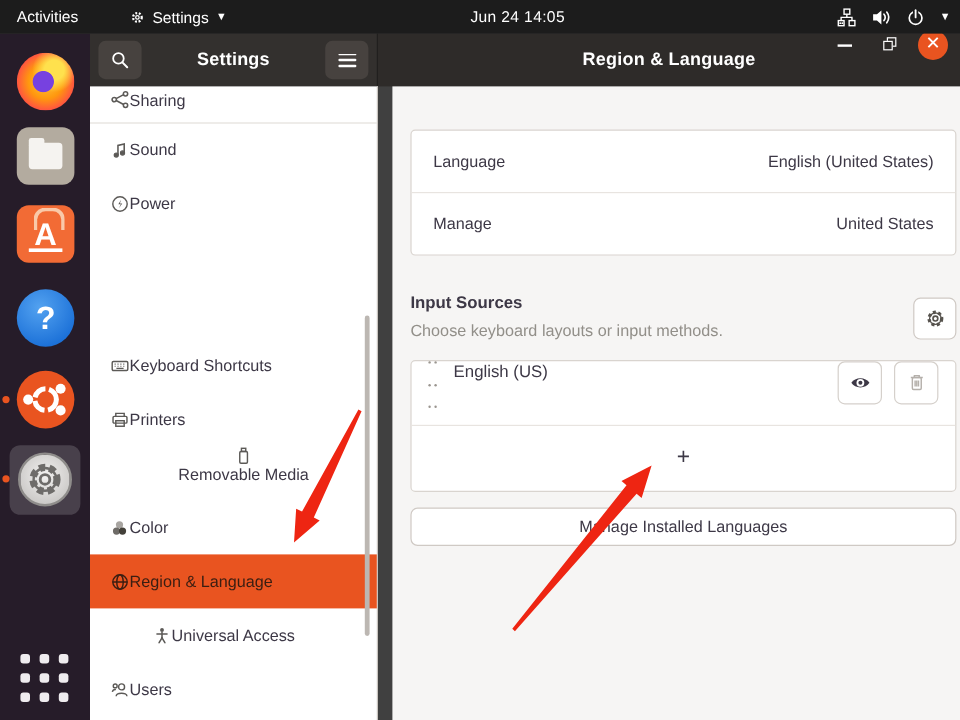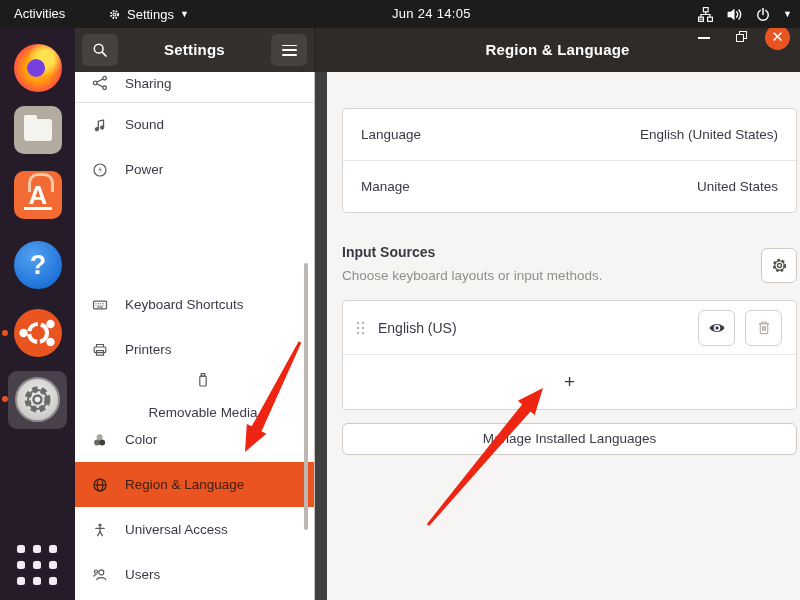--- a/index.html
+++ b/index.html
@@ -48,37 +48,37 @@
   .burger { width:15px; height:11px; display:flex; flex-direction:column; justify-content:space-between; }
   .burger span { height:1.6px; background:#fff; border-radius:1px; }
   .ctl-min { position:absolute; right:90px; top:9px; width:12px; height:2px; background:#fff; }
   .ctl-max { position:absolute; right:52px; top:3px; width:12px; height:12px; }
   .ctl-max i { position:absolute; left:3px; top:0; width:8px; height:8px; border:1.4px solid #fff; display:block; }
   .ctl-max b { position:absolute; left:0; top:3px; width:8px; height:8px; border:1.4px solid #fff; background:#2e2b29; display:block; }
   .ctl-close { position:absolute; right:10px; top:-3px; width:25px; height:25px; border-radius:50%; background:#e95420; color:#fff; text-align:center; line-height:24px; font-size:15px; }
 
   
   .sidebar { position:absolute; left:0; top:44px; width:240px; height:528px; background:#fff; border-right:1px solid #c9c4bf; }
-  .side-row { position:absolute; left:0; width:239px; height:45px; display:flex; align-items:center; gap:17px; padding-left:17px; color:#3d3846; font-size:13.5px; }
+  .side-row { position:absolute; left:0; width:239px; height:45px; display:flex; align-items:center; padding-left:17px; color:#3d3846; font-size:13.5px; }
   .side-row svg { flex:0 0 auto; }
   .side-row.selected { background:#e95420; color:#3a1e12; }
   .side-sep { position:absolute; left:0; width:239px; height:1px; background:#e3dfdb; }
   .side-scroll { position:absolute; left:229px; top:191px; width:4px; height:267px; border-radius:2px; background:#bcb7b2; }
 
   
   .main { position:absolute; left:252px; top:44px; width:485px; height:528px; background:#f6f5f4; }
   .card { position:absolute; left:15px; width:455px; background:#fff; border:1px solid #d9d4cf; border-radius:4px; }
   .card-row { position:relative; height:51px; display:flex; align-items:center; padding:0 18px; font-size:13.5px; color:#3d3846; }
   .card-row .val { margin-left:auto; }
   .card-div { height:1px; background:#e8e4e0; }
   .sec-head { position:absolute; left:15px; top:172px; font-weight:bold; font-size:14px; color:#3d3846; }
   .sec-sub { position:absolute; left:15px; top:196px; font-size:13.5px; color:#928f89; }
   .sq-btn { position:absolute; background:#fff; border:1px solid #cfc9c4; border-radius:6px; display:flex; align-items:center; justify-content:center; }
   .gear-btn { right:15px; top:176px; width:36px; height:35px; }
-  .src-row { position:relative; height:53px; display:flex; align-items:center; padding:0 14px; font-size:14px; color:#3d3846; }
+  .src-row { position:relative; height:53px; display:flex; padding:0 14px; font-size:14px; color:#3d3846; }
   .drag { display:grid; grid-template-columns:repeat(2,1fr); gap:3px; width:7px; margin-right:14px; }
   .drag span { width:2px; height:2px; border-radius:50%; background:#9a958f; }
   .row-btns { margin-left:auto; display:flex; gap:10px; }
   .row-btn { width:37px; height:36px; background:#fff; border:1px solid #d5d0cb; border-radius:6px; display:flex; align-items:center; justify-content:center; }
   .add-row { height:54px; display:flex; align-items:center; justify-content:center; font-size:19px; color:#3d3846; font-weight:300; }
   .manage-btn { position:absolute; left:15px; top:351px; width:455px; height:32px; background:#fff; border:1px solid #cfc9c4; border-radius:6px; text-align:center; line-height:30px; font-size:13.5px; color:#3d3846; }
 
   .arrows { position:absolute; left:0; top:0; z-index:60; pointer-events:none; }
 </style>
 </head>
@@ -268,21 +268,21 @@
         <svg width="16" height="16" viewBox="0 0 16 16">
             <g fill="none" stroke="#3a1e12" stroke-width="1.2">
               <circle cx="8" cy="8" r="6"></circle>
               <ellipse cx="8" cy="8" rx="2.7" ry="6"></ellipse>
               <line x1="2" y1="8" x2="14" y2="8"></line>
             </g>
           </svg>
         <span>Region &amp; Language</span>
       </div>
 
-      <div class="side-row" style="top:435px;">
+      <div class="side-row" style="top:435px;margin-left:35px;">
         <svg width="16" height="16" viewBox="0 0 16 16">
             <g stroke="#5c5a57" fill="none" stroke-width="1.3" stroke-linecap="round">
               <circle cx="8" cy="3" r="1.6" fill="#5c5a57" stroke="none"></circle>
               <line x1="8" y1="5" x2="8" y2="9.6"></line>
               <line x1="3.8" y1="6.4" x2="12.2" y2="6.4"></line>
               <line x1="8" y1="9.6" x2="5.6" y2="13.6"></line>
               <line x1="8" y1="9.6" x2="10.4" y2="13.6"></line>
             </g>
           </svg>
         <span>Universal Access</span>

